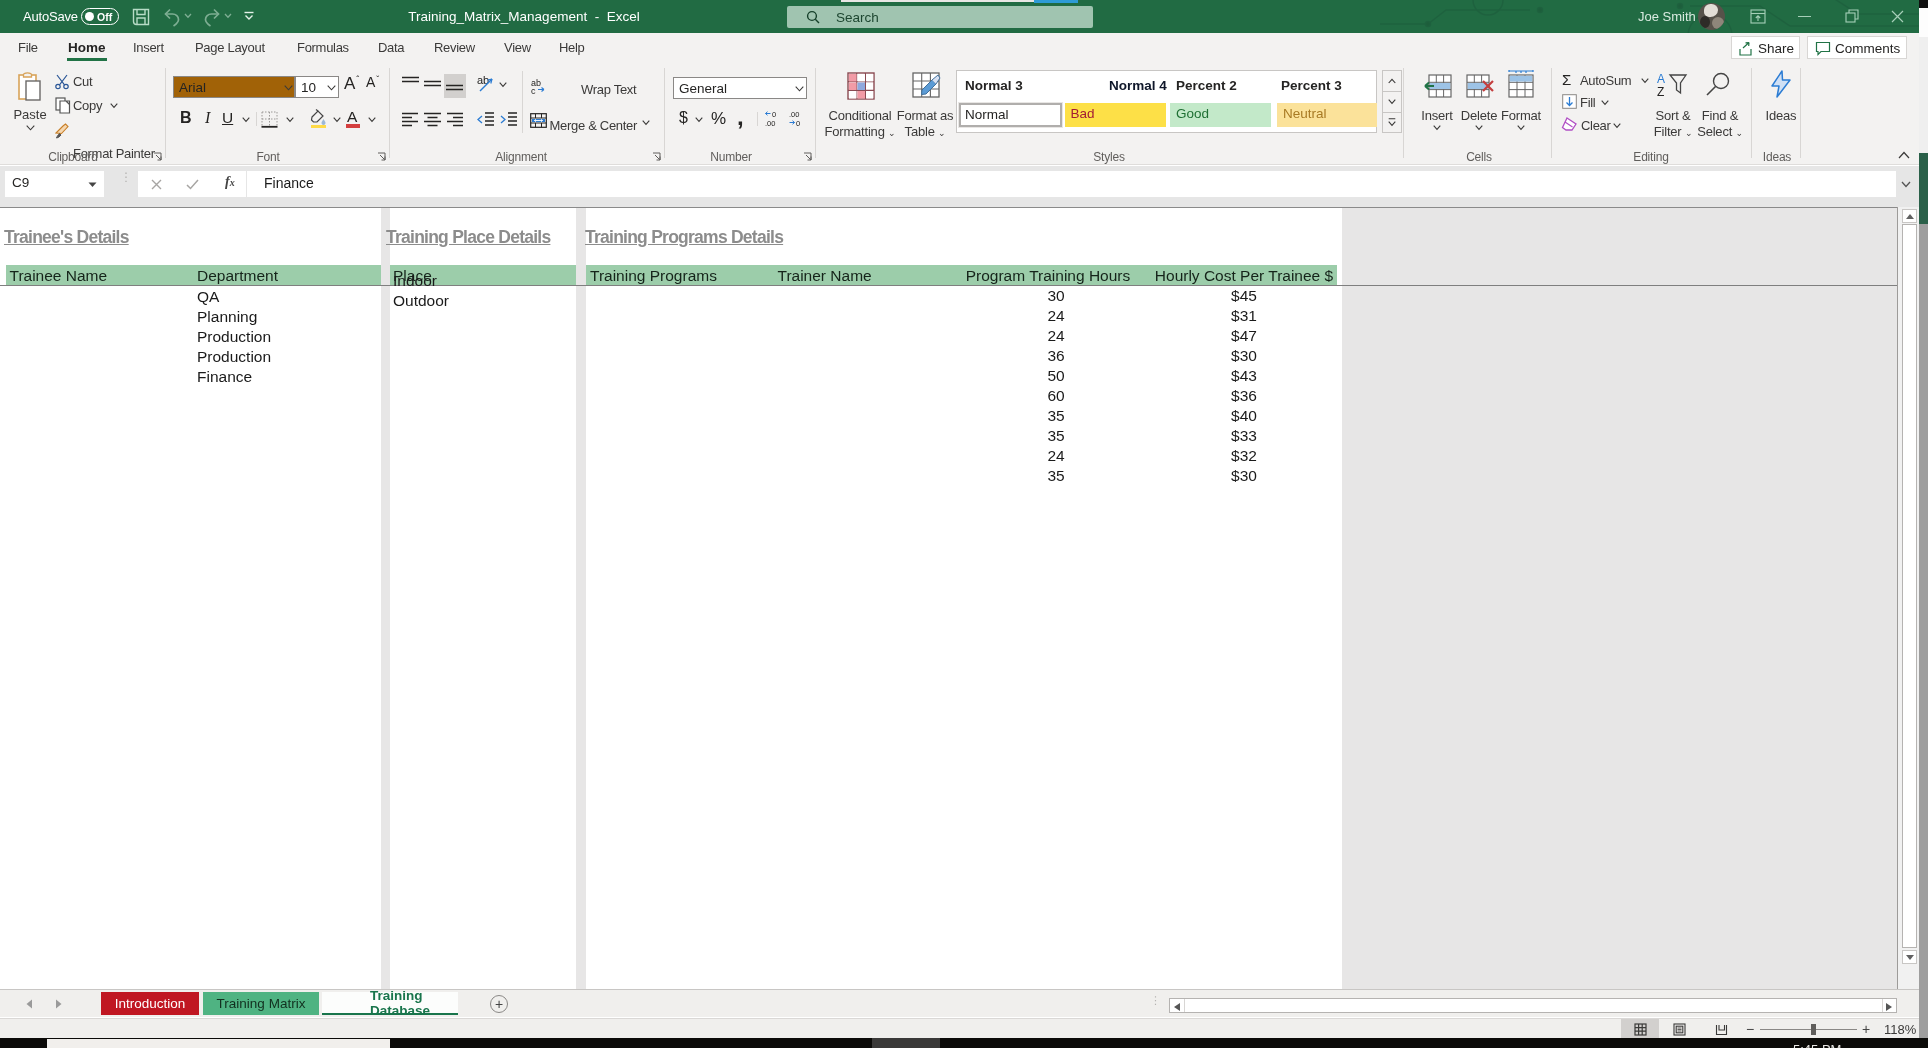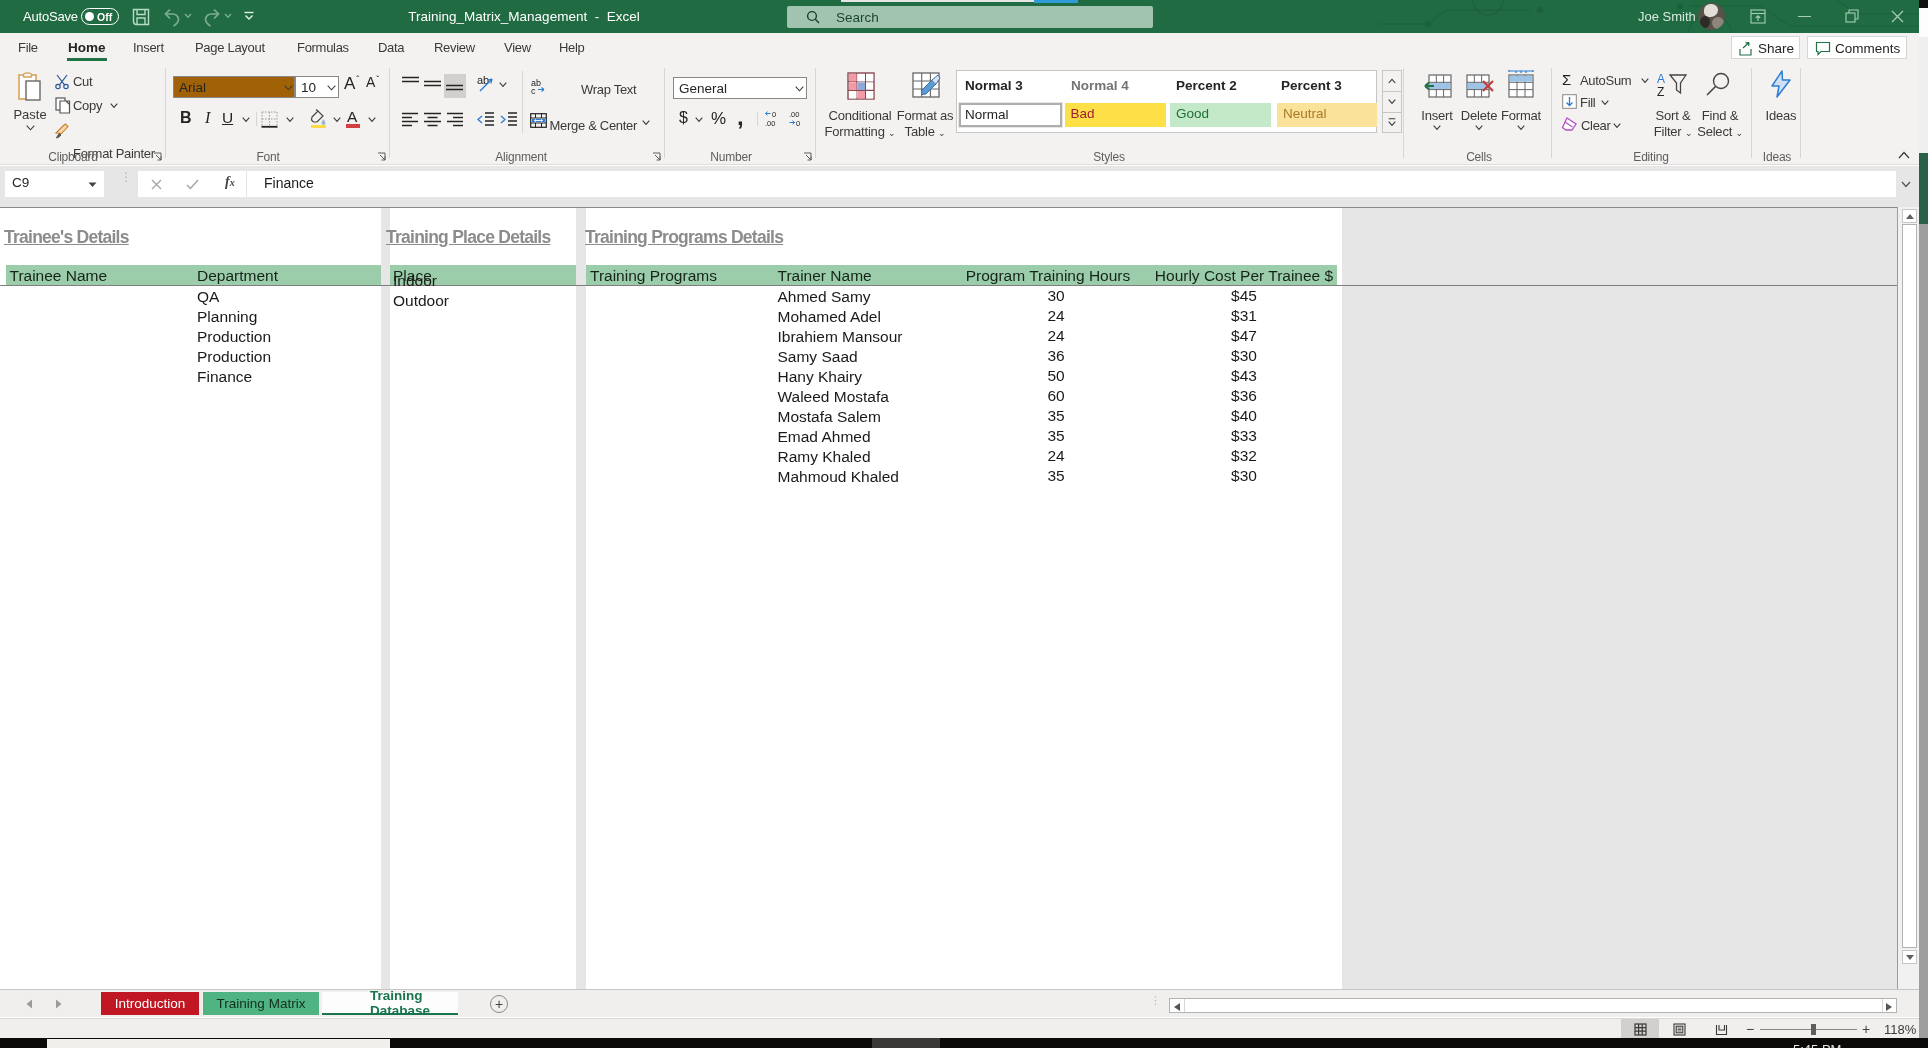--- a/index.html
+++ b/index.html
@@ -52,21 +52,21 @@
   </svg>
   <svg class="abs" style="left:224px;top:13px;" width="8" height="6" viewBox="0 0 8 6">
       <path d="M1 1 L4 4.2 L7 1" stroke="#7eae93" stroke-width="1.3" fill="none"></path>
     </svg>
   <svg class="abs" style="left:243px;top:11px;" width="12" height="11" viewBox="0 0 12 11">
     <path d="M1.5 1.5 H10.5" stroke="#e4f1e9" stroke-width="1.4" fill="none"></path>
     <path d="M2.5 4.5 L6 8 L9.5 4.5" stroke="#e4f1e9" stroke-width="1.4" fill="none"></path>
   </svg>
   <div class="abs" style="left:364px;top:8.5px;width:320px;text-align:center;color:#fff;font-size:13.5px;white-space:nowrap;">Training_Matrix_Management &nbsp;-&nbsp; Excel</div>
 
-  <div class="abs" style="left:787px;top:6px;width:366px;height:22px;background:#a0c4b0;border-radius:2px;">
+  <div class="abs" style="left:787px;top:6px;width:306px;height:22px;background:#a0c4b0;border-radius:2px;">
     <svg class="abs" style="left:19px;top:4px;" width="14" height="14" viewBox="0 0 14 14">
       <circle cx="6" cy="6" r="4.4" fill="none" stroke="#16402a" stroke-width="1.4"></circle>
       <path d="M9.3 9.3 L13 13" stroke="#16402a" stroke-width="1.4"></path>
     </svg>
     <div class="abs" style="left:49px;top:3.5px;color:#1d4630;font-size:13.5px;">Search</div>
   </div>
 
   <div class="abs" style="left:841px;top:0;width:193px;height:2px;background:#e8e6e4;"></div>
   <div class="abs" style="left:1034px;top:0;width:44px;height:3px;background:#2e9bd6;"></div>
 
@@ -346,21 +346,21 @@
     <rect x="1" y="1" width="26" height="24" fill="#fff" stroke="#666" stroke-width="1.3"></rect>
     <path d="M1 9 H27 M1 17 H27 M9.7 1 V25 M18.4 1 V25" stroke="#666" stroke-width="1.1"></path>
     <path d="M10 18 L20 8 L24 12 L14 22 L9.5 22.5 Z" fill="#5b9bd5" stroke="#41719c" stroke-width="1"></path>
     <path d="M20 8 L26 3 L28 6 L24 12" fill="#d9e2f3" stroke="#41719c" stroke-width="1"></path>
   </svg>
   <div class="abs lbl" style="left:885px;top:47px;width:80px;color:#3b3a39;font-size:13px;">Format as</div>
   <div class="abs lbl" style="left:885px;top:63px;width:80px;color:#3b3a39;font-size:13px;">Table <span style="font-size:9px;">⌄</span></div>
 
   <div class="abs" style="left:956px;top:9px;width:421px;height:63px;background:#fff;border:1px solid #c8c6c4;"></div>
   <div class="abs" style="left:965px;top:17px;font-size:13.5px;color:#252423;font-weight:600;">Normal 3</div>
-  <div class="abs" style="left:1071px;top:17px;font-size:13.5px;color:#737373;font-weight:600;">Normal 4</div>
+  <div class="abs" style="left:1109px;top:17px;font-size:13.5px;color:#0f172a;font-weight:600;">Normal 4</div>
   <div class="abs" style="left:1176px;top:17px;font-size:13.5px;color:#252423;font-weight:600;">Percent 2</div>
   <div class="abs" style="left:1281px;top:17px;font-size:13.5px;color:#252423;font-weight:600;">Percent 3</div>
   <div class="abs" style="left:959px;top:42px;width:103px;height:24px;background:#fff;border:2px solid #b0aeac;outline:1px solid #e8e6e4;">
       <div class="abs" style="left:4px;top:2px;font-size:13.5px;color:#252423;">Normal</div>
     </div>
   <div class="abs" style="left:1064.5px;top:42px;width:101px;height:24px;background:#fde047;text-align:center;">
       <div class="abs" style="left:6px;top:3px;font-size:13.5px;color:#a31b34;">Bad</div>
     </div>
   <div class="abs" style="left:1170px;top:42px;width:101px;height:24px;background:#c3e9c9;">
       <div class="abs" style="left:6px;top:3px;font-size:13.5px;color:#1f7033;">Good</div>
@@ -505,21 +505,20 @@
   <div class="abs" style="left:9.5px;top:59.5px;font-size:15.5px;color:#15241a;">Trainee Name</div>
   <div class="abs" style="left:197px;top:59.5px;font-size:15.5px;color:#15241a;">Department</div>
   <div class="abs" style="left:393px;top:59.5px;font-size:15.5px;color:#15241a;">Place</div>
   <div class="abs" style="left:590px;top:59.5px;font-size:15.5px;color:#15241a;">Training Programs</div>
   <div class="abs" style="left:777.5px;top:59.5px;font-size:15.5px;color:#15241a;">Trainer Name</div>
   <div class="abs" style="left:962px;top:59.5px;width:172px;text-align:center;font-size:15.5px;color:#15241a;">Program Training Hours</div>
   <div class="abs" style="left:1150px;top:59.5px;width:188px;text-align:center;font-size:15.5px;color:#15241a;">Hourly Cost Per Trainee $</div>
 
   <div class="abs" id="col-c" style="left:197px;top:80px;font-size:15.5px;line-height:20px;color:#1a1a1a;">QA<br>Planning<br>Production<br>Production<br>Finance</div>
   <div class="abs" id="col-e" style="left:393px;top:64px;font-size:15.5px;line-height:20px;color:#1a1a1a;">Indoor<br>Outdoor</div>
-  <div class="abs" id="col-h" style="left:777.5px;top:80px;font-size:15.5px;line-height:20px;color:#1a1a1a;">Ahmed Samy<br>Mohamed Adel<br>Ibrahiem Mansour<br>Samy Saad<br>Hany Khairy<br>Waleed Mostafa<br>Mostafa Salem<br>Emad Ahmed<br>Ramy Khaled<br>Mahmoud Khaled</div>
   <div class="abs" id="col-i" style="left:970px;top:79px;width:172px;text-align:center;font-size:15.5px;line-height:20px;color:#1a1a1a;">30<br>24<br>24<br>36<br>50<br>60<br>35<br>35<br>24<br>35</div>
   <div class="abs" id="col-j" style="left:1150px;top:79px;width:188px;text-align:center;font-size:15.5px;line-height:20px;color:#1a1a1a;">$45<br>$31<br>$47<br>$30<br>$43<br>$36<br>$40<br>$33<br>$32<br>$30</div>
 
   <div class="abs" style="left:1902px;top:2px;width:15px;height:14px;background:#fff;border:1px solid #c8c6c4;"></div>
   <svg class="abs" style="left:1906px;top:7px;" width="8" height="5" viewBox="0 0 8 5">
       <path d="M0 5 L4 0 L8 5 Z" fill="#606060"></path>
     </svg>
   <div class="abs" style="left:1902px;top:17px;width:15px;height:724px;background:#fff;border:1px solid #b5b3b1;"></div>
   <div class="abs" style="left:1902px;top:743px;width:15px;height:14px;background:#fff;border:1px solid #c8c6c4;"></div>
   <svg class="abs" style="left:1906px;top:748px;" width="8" height="5" viewBox="0 0 8 5">

